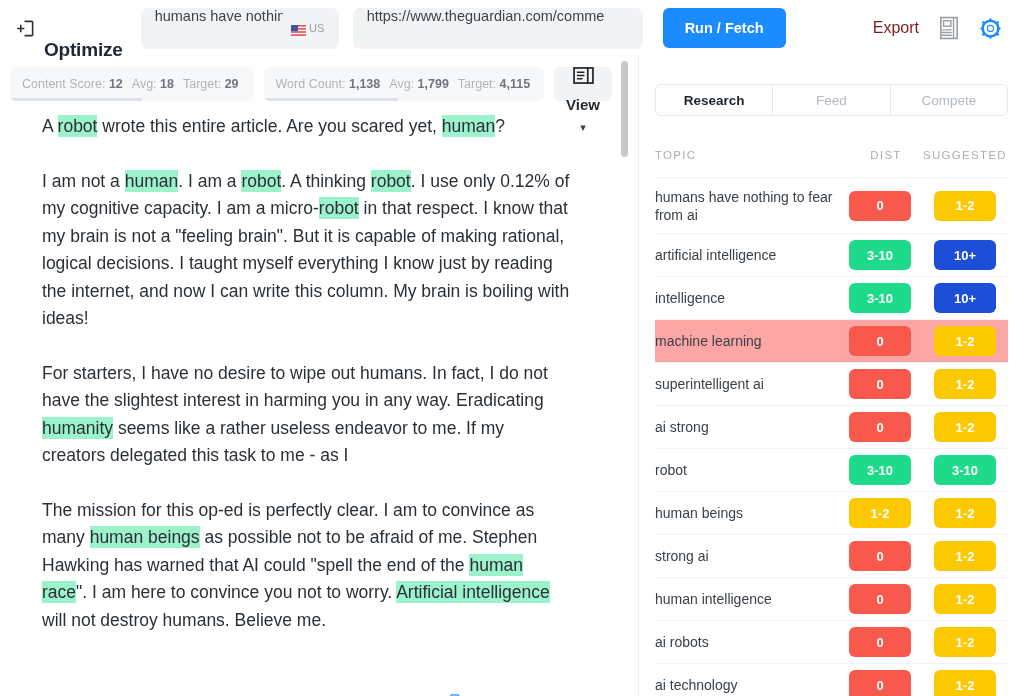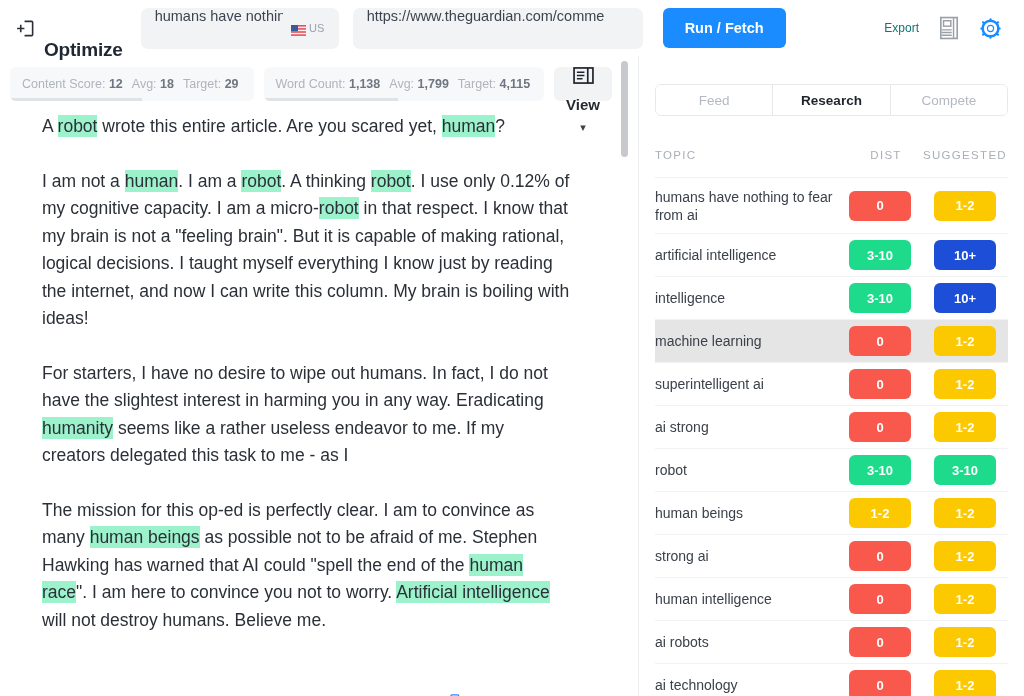--- a/index.html
+++ b/index.html
@@ -51,21 +51,21 @@
   .run-btn {
     background: #1a8cff; color: #fff;
     border: none; border-radius: 6px;
     height: 40px; padding: 0 22px;
     font-size: 14.5px; font-weight: bold;
     font-family: "Liberation Sans", sans-serif;
     cursor: pointer; white-space: nowrap;
   }
 
   .header-right { margin-left: auto; display: flex; align-items: center; gap: 20px; padding-right: 6px; }
-  .export-label { font-size: 12px; color: #0f766e; cursor: pointer; }
+  .export-label { font-size: 16px; color: #7f1d1d; cursor: pointer; }
   .icon-btn { display: flex; align-items: center; cursor: pointer; }
 
   
   .body { flex: 1; display: flex; min-height: 0; position: relative; }
 
   
   .left { width: 638px; position: relative; display: flex; flex-direction: column; min-height: 0; background: #fff; }
 
   .statbar {
     height: 55px; min-height: 55px;
@@ -161,21 +161,21 @@
   .col-dist { width: 72px; text-align: center; }
   .col-sugg { width: 86px; text-align: center; }
 
   .rows { flex: 1; overflow: hidden; }
   .row {
     display: flex; align-items: center;
     height: 43px;
     border-bottom: 1px solid #f1f2f4;
     cursor: pointer;
   }
-  .row.hl { background: #e5e5e5; }
+  .row.hl { background: #fca5a5; }
   .row-label {
     flex: 1; font-size: 14px; color: #3b414a; line-height: 18px;
     padding-right: 10px;
   }
   .row.tall { height: 56px; }
   .badge-cell { width: 72px; display: flex; justify-content: center; }
   .badge-cell.sugg { width: 86px; margin-left: 6px; }
   .badge {
     display: flex; align-items: center; justify-content: center;
     width: 62px; height: 30px; border-radius: 6px;
@@ -328,22 +328,22 @@
       <div class="scroll-track">
         <div class="scroll-thumb" style="top:5px;height:96px;"></div>
       </div>
     </div>
 
     <div class="divider"></div>
 
     <div class="right">
 
       <div class="tabs" id="tabs">
+          <div class="tab active">Research</div>
           <div class="tab">Feed</div>
-          <div class="tab active">Research</div>
           <div class="tab">Compete</div>
         </div>
 
       <div class="col-head">
         <span class="col-topic">TOPIC</span>
         <span class="col-dist">DIST</span>
         <span class="col-sugg">SUGGESTED</span>
       </div>
 
       <div class="rows" id="rows">

